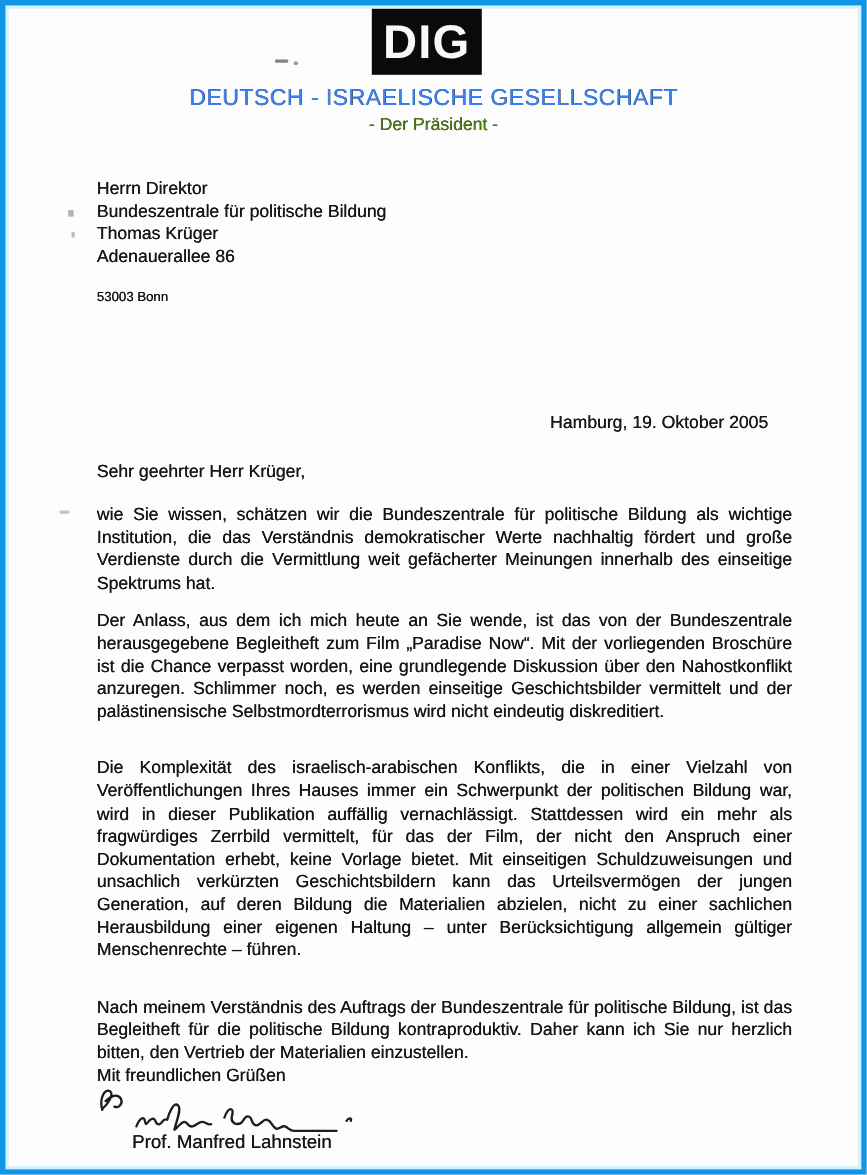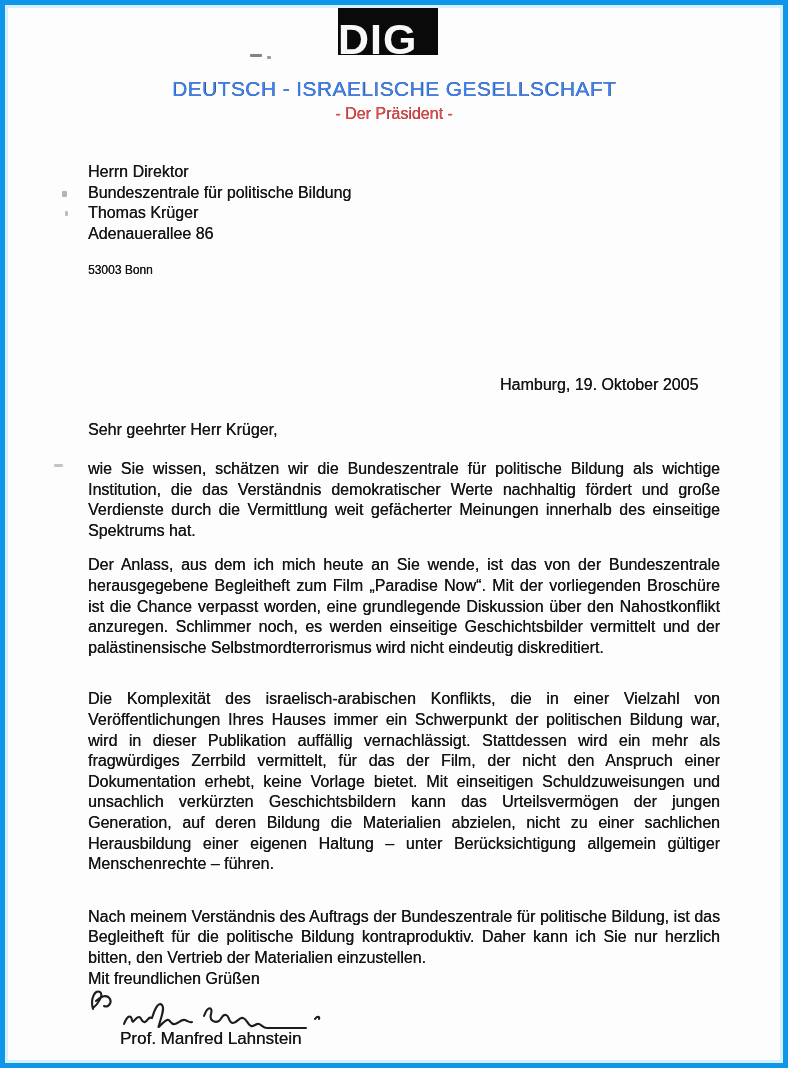--- a/index.html
+++ b/index.html
@@ -21,27 +21,27 @@
     color: #161616;
   }
   .page * { box-sizing: border-box; }
 
   
   .logo-box {
     position: absolute;
     left: 333px;
     top: 3px;
     width: 100px;
-    height: 47px;
+    height: 60px;
     background: #0a0a0a;
     color: #f8f8f8;
     font-size: 43px;
     font-weight: 700;
     letter-spacing: 1px;
-    text-align: left;
+    text-align: center;
     line-height: 62px;
   }
   .org-name {
     position: absolute;
     left: 0;
     top: 72px;
     width: 100%;
     text-align: center;
     font-size: 21px;
     font-weight: 400;
@@ -49,21 +49,21 @@
     color: #3b82f6;
     text-shadow: 0.3px 0 0 #1b1b1b;
   }
   .org-subtitle {
     position: absolute;
     left: 0;
     top: 100px;
     width: 100%;
     text-align: center;
     font-size: 16px;
-    color: #ef4444;
+    color: #4d7c0f;
     text-shadow: 0.2px 0 0 #1b1b1b;
   }
 
   
   .recipient {
     position: absolute;
     left: 83px;
     top: 157px;
     font-size: 16px;
     line-height: 20.5px;

